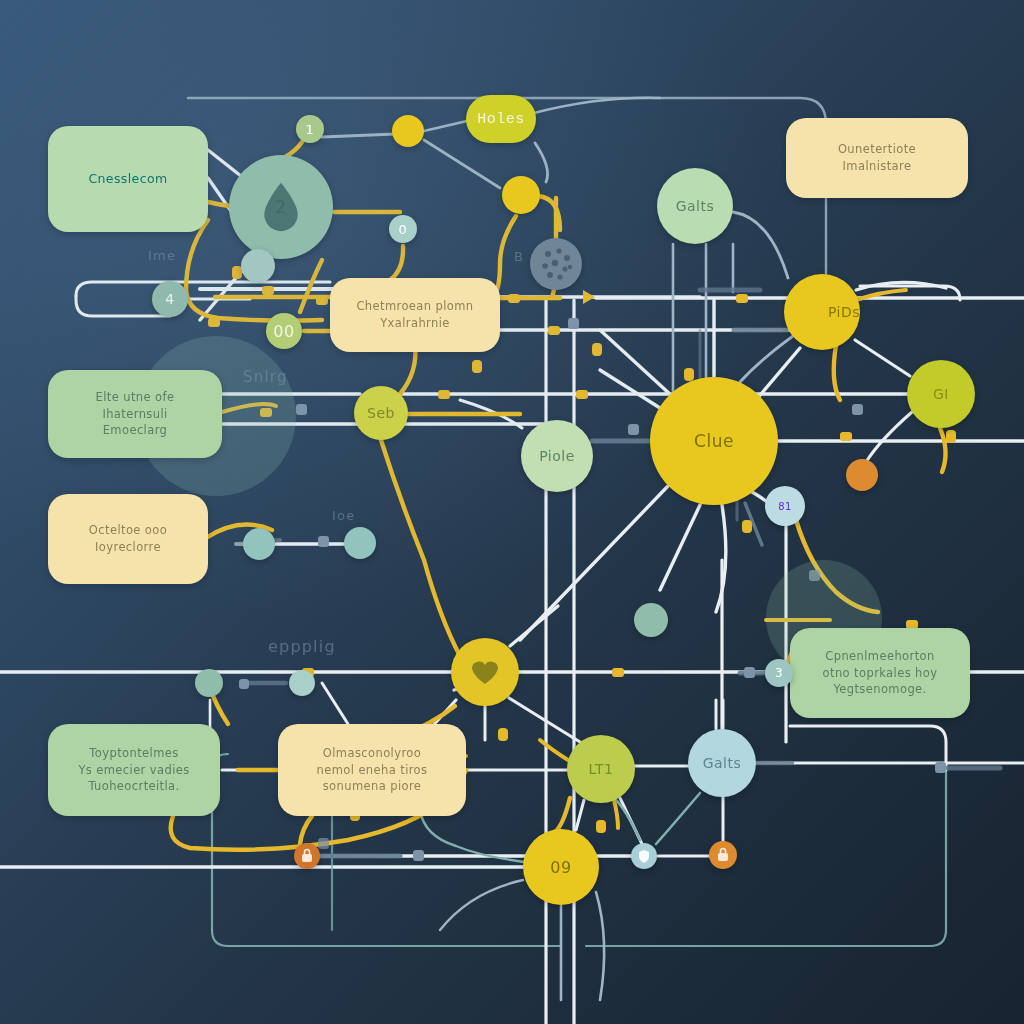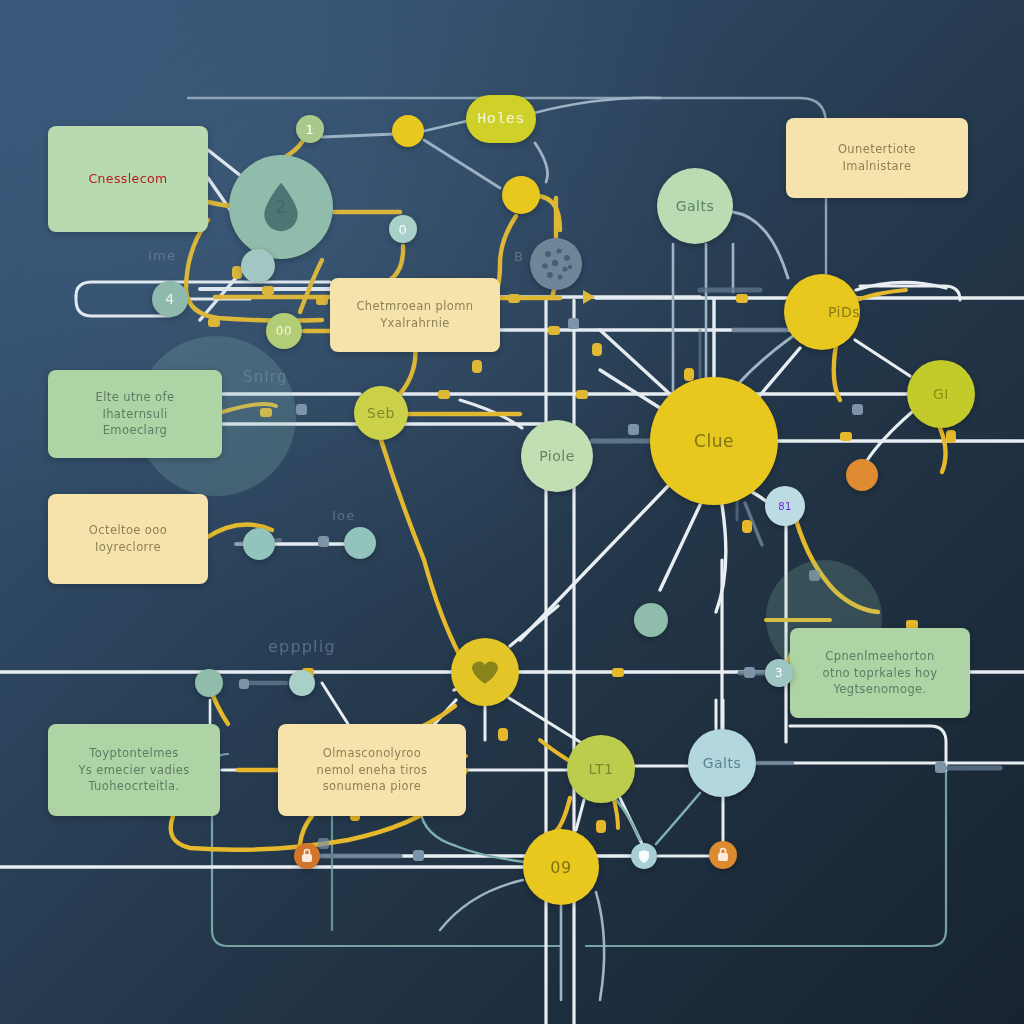--- a/index.html
+++ b/index.html
@@ -13,30 +13,30 @@
   }
   #stage::after{
     content:"";position:absolute;inset:0;pointer-events:none;
     background:radial-gradient(ellipse 70% 60% at 30% 22%, rgba(120,160,200,.13) 0%, rgba(120,160,200,0) 65%);
   }
   svg.net{position:absolute;inset:0;width:1024px;height:1024px;}
 
   
   .card{
     position:absolute;
-    border-radius:8px;
+    border-radius:20px;
     box-sizing:border-box;
     display:flex;flex-direction:column;justify-content:center;align-items:center;
     text-align:center;
     line-height:1.45;
     letter-spacing:.4px;
     box-shadow:0 2px 7px rgba(0,0,0,.22);
     z-index:6;
   }
-  .card.green{background:#b8dab0;color:#b91c1c;}
+  .card.green{background:#b8dab0;color:#0f766e;}
   .card.green2{background:#aed3a4;color:#5d7d64;}
   .card.cream{background:#f6e3ab;color:#8d8257;}
   .card .ln{display:block;white-space:nowrap;}
 
   
   .node{
     position:absolute;border-radius:50%;
     display:flex;align-items:center;justify-content:center;
     box-sizing:border-box;
     text-align:center;
@@ -316,21 +316,21 @@
           </svg>
         </span>
         <span style="position: absolute; color: rgb(63, 106, 104);">2</span>
       </div>
       <div class="node" style="left: 389px; top: 215px; width: 28px; height: 28px; background: rgb(168, 207, 200); color: rgb(255, 255, 255); font-size: 13px;">
         <span>0</span>
       </div>
       <div class="node" style="left: 152px; top: 281px; width: 36px; height: 36px; background: rgb(143, 185, 172); color: rgb(233, 242, 238); font-size: 14px;">
         <span>4</span>
       </div>
-      <div class="node" style="left: 266px; top: 313px; width: 36px; height: 36px; background: rgb(179, 205, 118); color: rgb(242, 246, 226); font-size: 12px;">
+      <div class="node" style="left: 266px; top: 313px; width: 36px; height: 36px; background: rgb(179, 205, 118); color: rgb(242, 246, 226); font-size: 16px;">
         <span>00</span>
       </div>
       <div class="node" style="left: 354px; top: 386px; width: 54px; height: 54px; background: rgb(203, 210, 73); color: rgb(127, 138, 44); font-size: 14px;">
         <span>Seb</span>
       </div>
       <div class="node" style="left: 241px; top: 249px; width: 34px; height: 34px; background: rgb(162, 198, 193); color: rgb(255, 255, 255); font-size: 12px;"></div>
       <div class="pill" style="left: 466px; top: 95px; width: 70px; height: 48px; background: rgb(207, 208, 40); color: rgb(244, 244, 226); font-size: 15px;">
         <span>Holes</span>
       </div>
       <div class="node" style="left: 392px; top: 115px; width: 32px; height: 32px; background: rgb(232, 200, 30); color: rgb(138, 122, 18); font-size: 12px;"></div>

